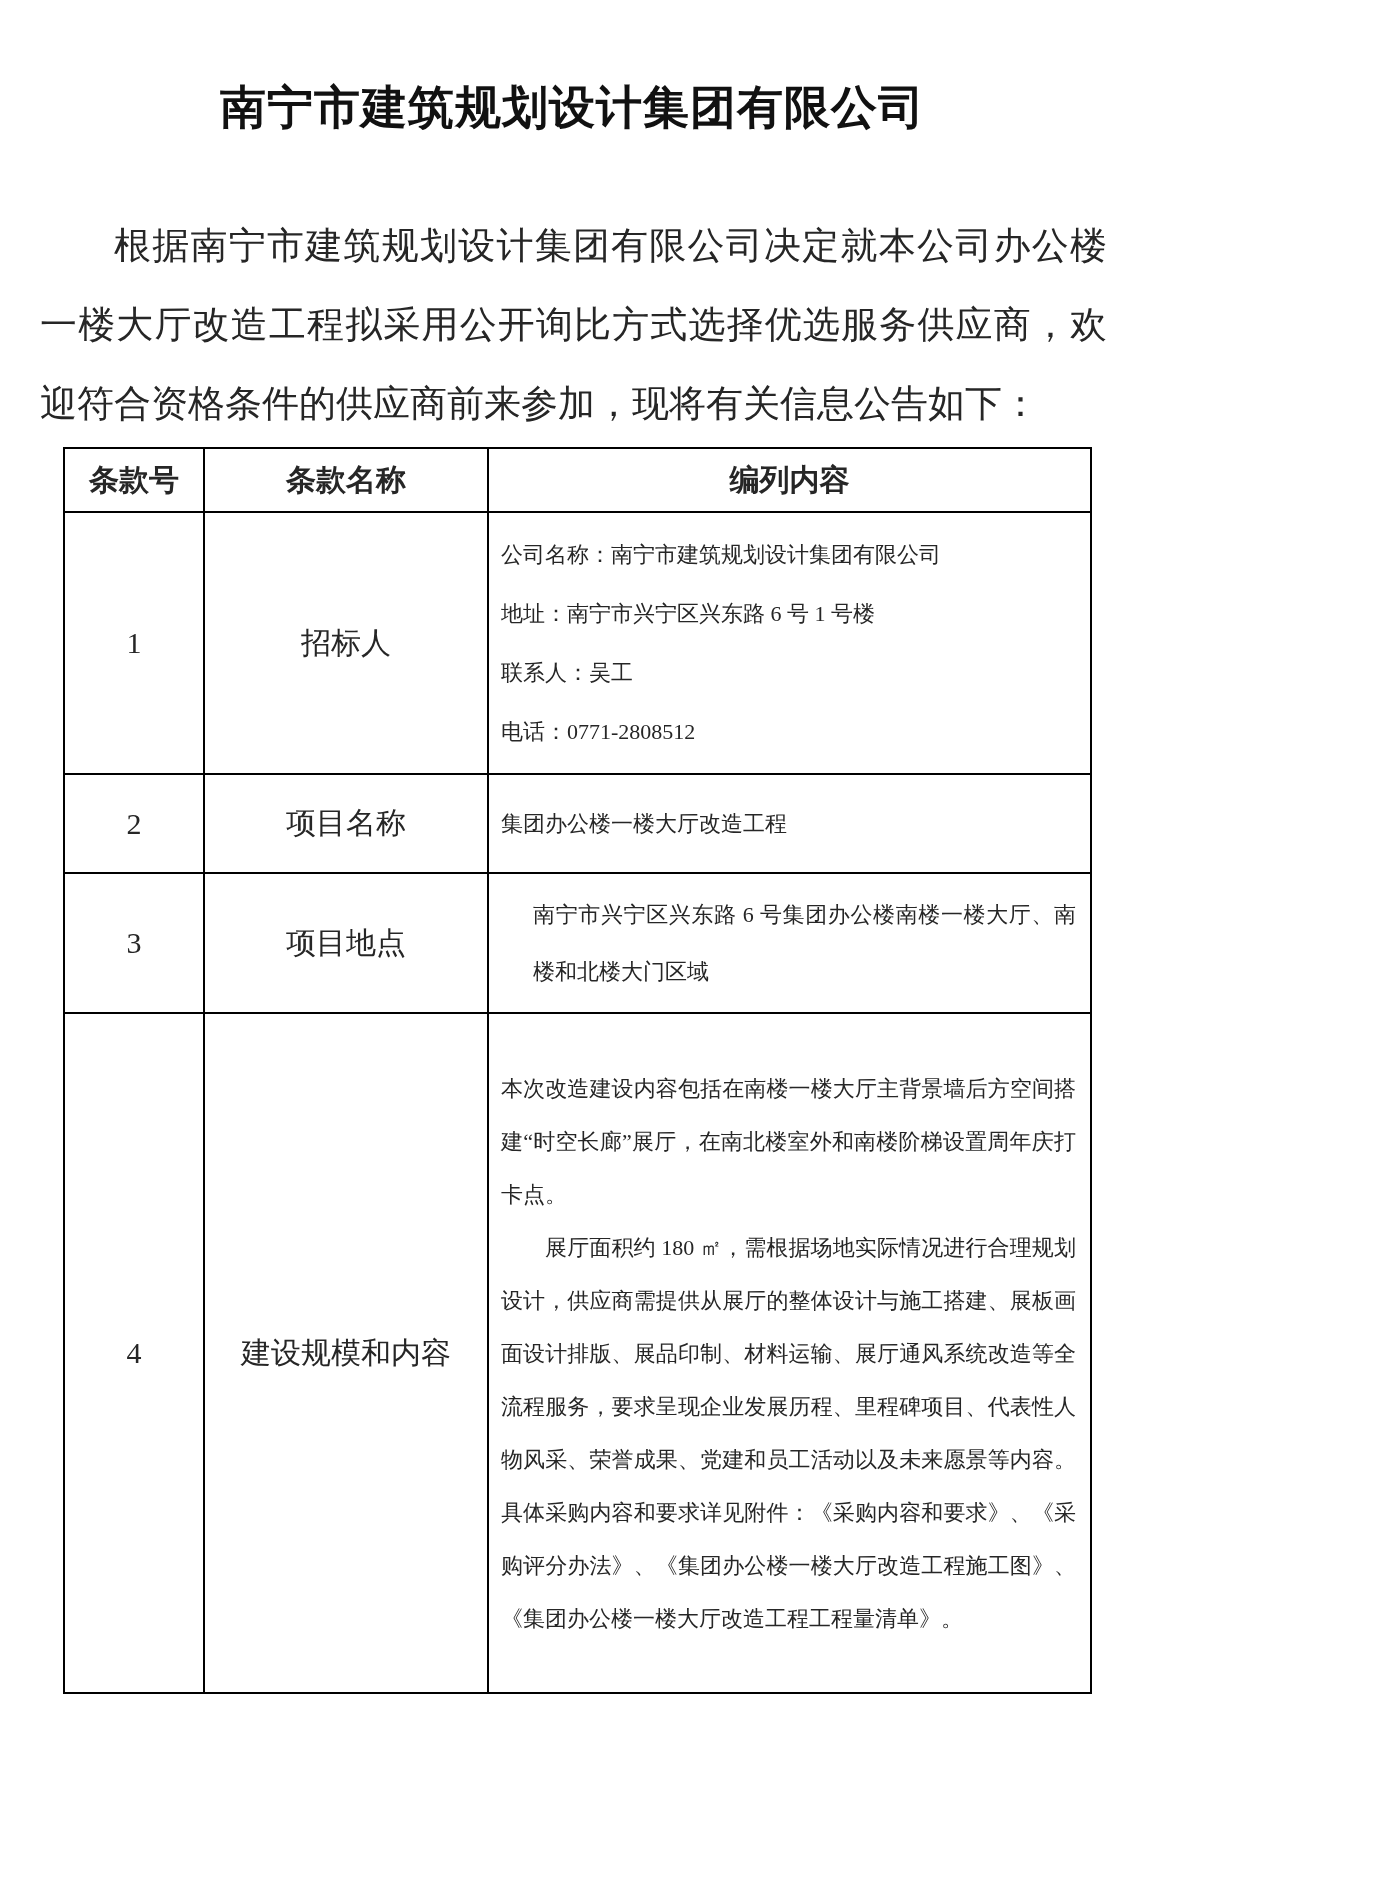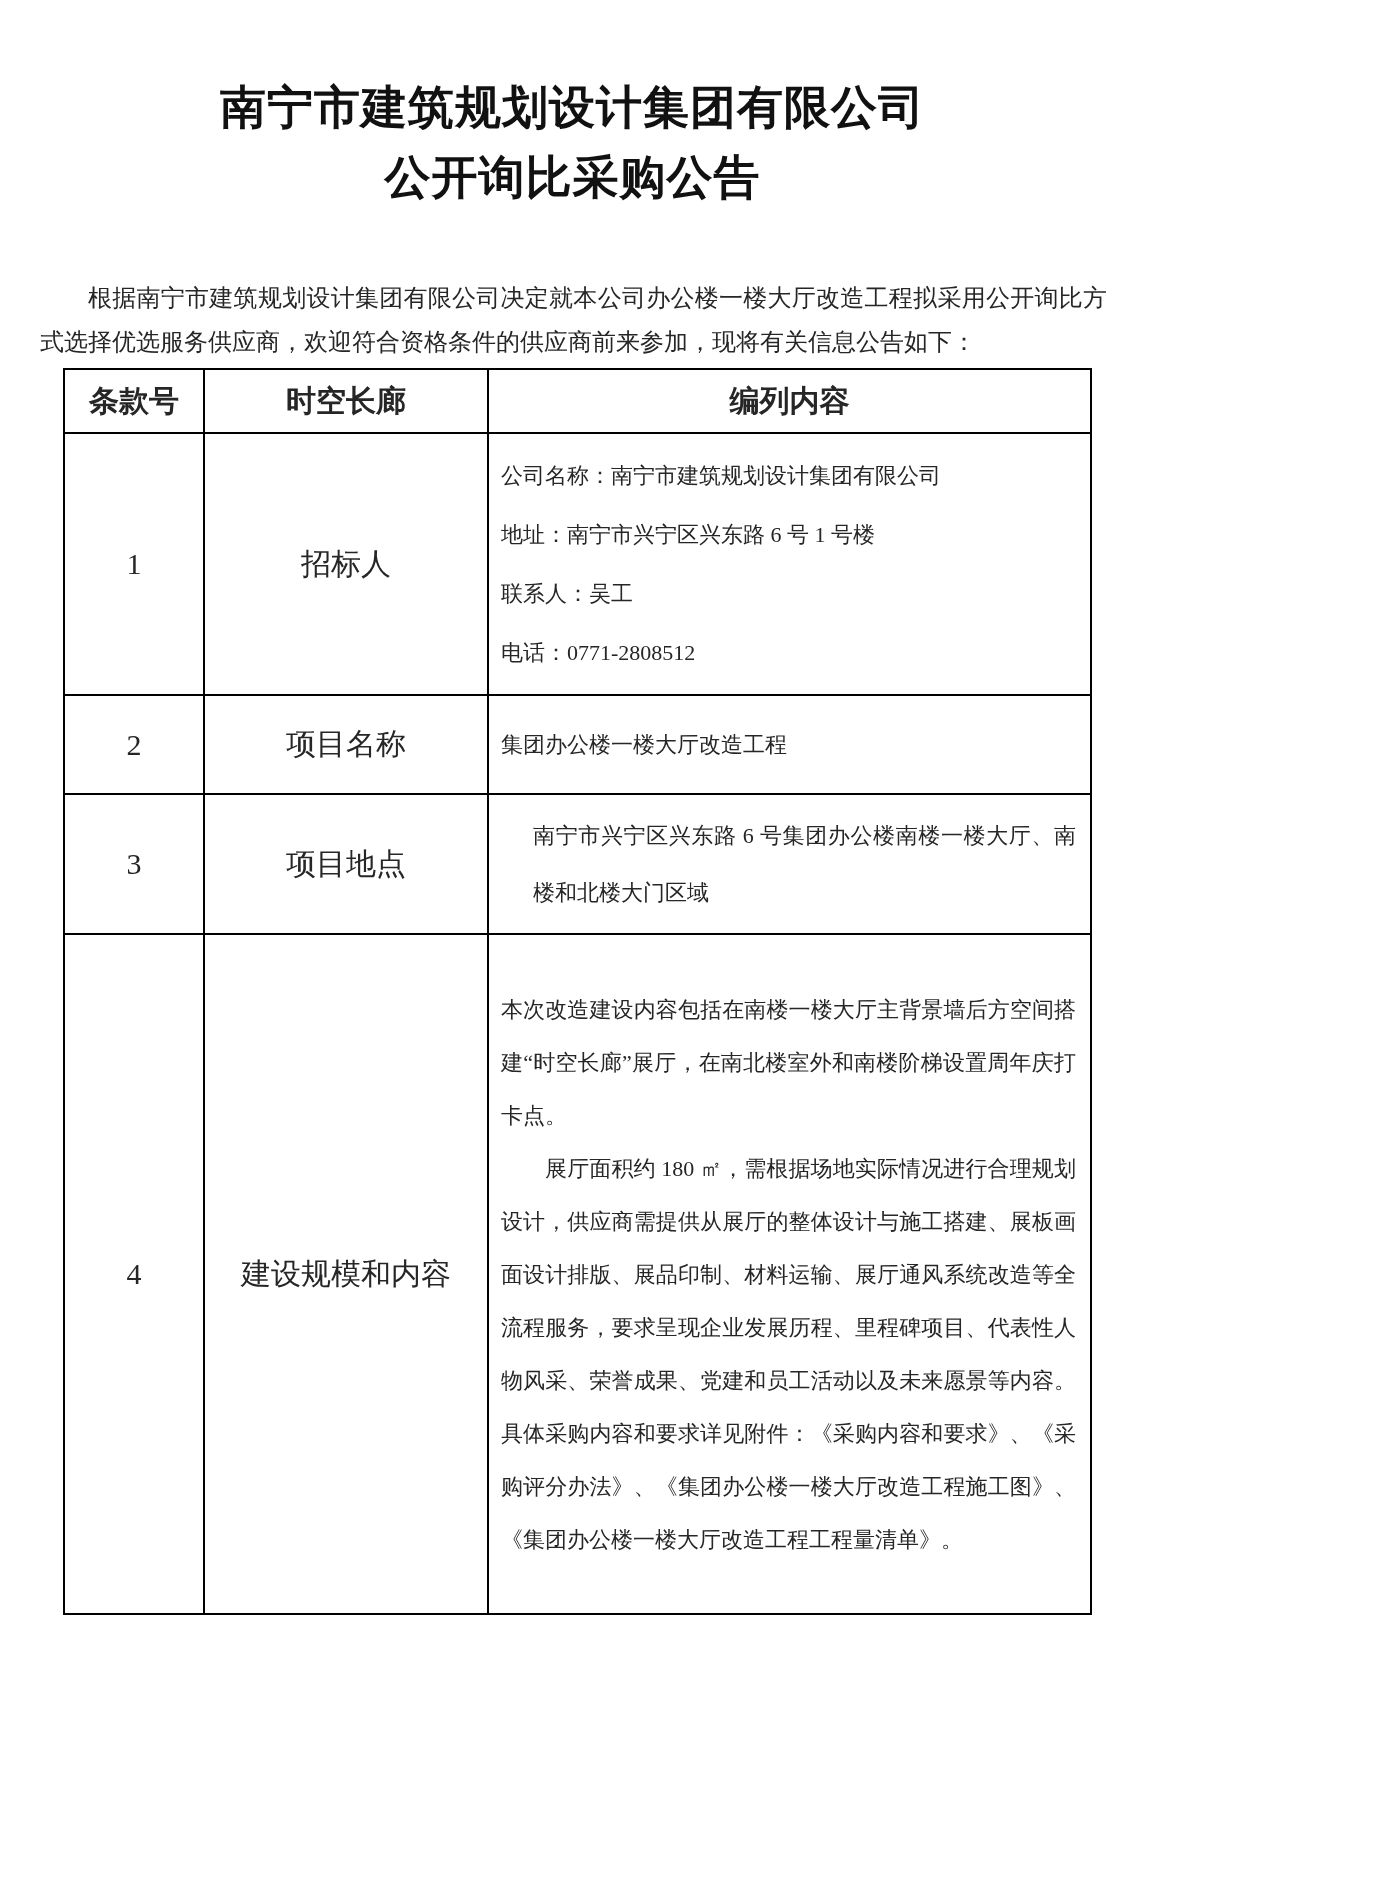--- a/index.html
+++ b/index.html
@@ -20,22 +20,22 @@
     font-family: "Liberation Sans", sans-serif;
     font-weight: bold;
     font-size: 46px;
     line-height: 70px;
     letter-spacing: 1px;
     color: #111111;
   }
   .intro {
     width: 1067px;
     margin-top: 64px;
-    font-size: 24px;
-    line-height: 44px;
+    font-size: 37px;
+    line-height: 79px;
     text-align: justify;
     text-indent: 2em;
     color: #262626;
     font-family: Liberation Serif, serif;
   }
   table.terms {
     border-collapse: collapse;
     table-layout: fixed;
     width: 1027px;
     margin: 4px 0 0 23px;
@@ -76,35 +76,34 @@
   .row-4 .cell-content p { line-height: 53px; }
   .cell-content p.indent { text-indent: 2em; }
 </style>
 </head>
 <body>
 
 <div class="page">
 
   <div class="doc-title">
     <div>南宁市建筑规划设计集团有限公司</div>
-    <div>公开询比采购公告</div>
   </div>
 
   <p class="intro">根据南宁市建筑规划设计集团有限公司决定就本公司办公楼一楼大厅改造工程拟采用公开询比方式选择优选服务供应商，欢迎符合资格条件的供应商前来参加，现将有关信息公告如下：</p>
 
   <table class="terms">
     <colgroup>
       <col class="c1">
         <col class="c2">
         <col class="c3">
     </colgroup>
     <thead>
       <tr>
         <th>条款号</th>
-        <th>时空长廊</th>
+        <th>条款名称</th>
         <th>编列内容</th>
       </tr>
     </thead>
     <tbody>
       <tr class="row-1">
         <td class="cell-no">1</td>
         <td class="cell-name">招标人</td>
         <td class="cell-content">
           <p>公司名称：南宁市建筑规划设计集团有限公司</p>
           <p>地址：南宁市兴宁区兴东路 6 号 1 号楼</p>

